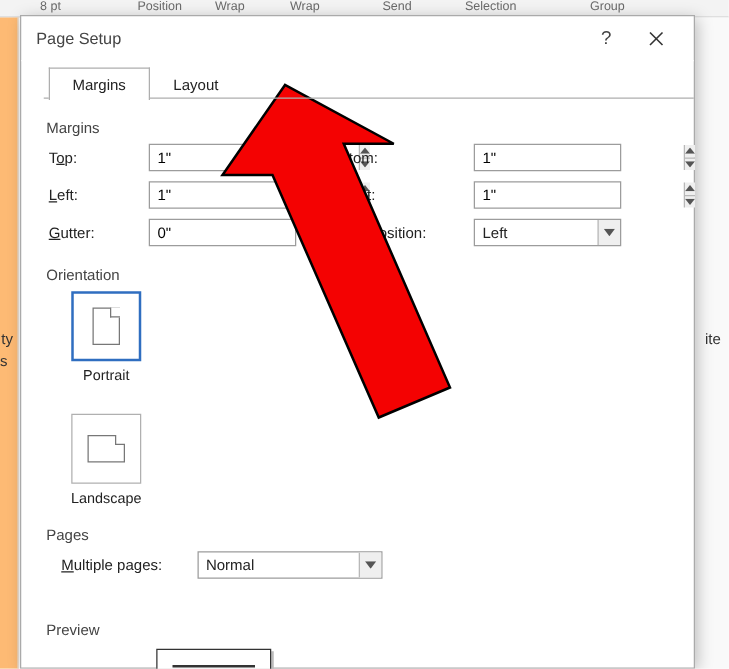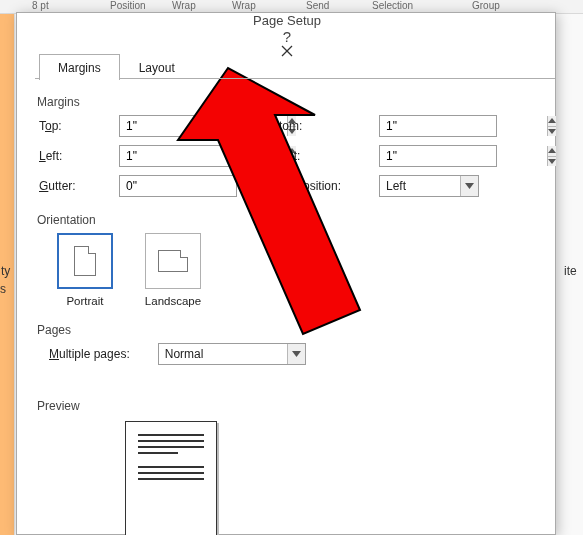--- a/index.html
+++ b/index.html
@@ -44,21 +44,20 @@
     width: 540px; height: 523px;
     background: #fff;
     border: 1px solid #aaa;
     box-shadow: 2px 2px 12px rgba(0,0,0,0.25);
   }
   .titlebar {
     height: 36px;
     display: flex; align-items: center;
     padding: 0 10px 0 12px;
     border-bottom: 1px solid #fff;
-    flex-direction: column;
   }
   .titlebar .title {
     font-size: 13px; color: #444; flex: 0 0 auto;
   }
   .titlebar .spacer { flex: 1; }
   .titlebar .ctrl {
     width: 40px; height: 36px;
     display: flex; align-items: center; justify-content: center;
     color: #444; font-size: 14px;
   }
@@ -132,35 +131,35 @@
     flex: 1; display: flex; align-items: center; justify-content: center;
     background: #efefef;
   }
   .spin .sb + .sb { border-top: 1px solid #b8b8b8; }
   .spin .sb svg { width: 8px; height: 5px; display: block; }
 
   .select {
     display: flex; height: 22px;
     border: 1px solid #9c9c9c;
     background: #fff;
-    width: 100px;
+    width: 118px;
     align-items: center;
   }
   .select .val { flex: 1; padding: 0 6px; }
   .select .dd {
     width: 18px; height: 100%;
     border-left: 1px solid #b8b8b8;
     display: flex; align-items: center; justify-content: center;
     background: #efefef;
   }
   .select .dd svg { width: 9px; height: 6px; }
 
   
   .orient-row {
-    display: flex; gap: 24px; margin-left: 18px; margin-top: 6px;
+    display: flex; gap: 24px; margin-left: 18px; margin-top: 6px; flex-direction: column;
   }
   .orient-item {
     display: flex; flex-direction: column; align-items: center;
     width: 64px;
   }
   .orient-box {
     width: 56px; height: 56px;
     border: 1px solid #b0b0b0;
     display: flex; align-items: center; justify-content: center;
     margin-bottom: 6px;

